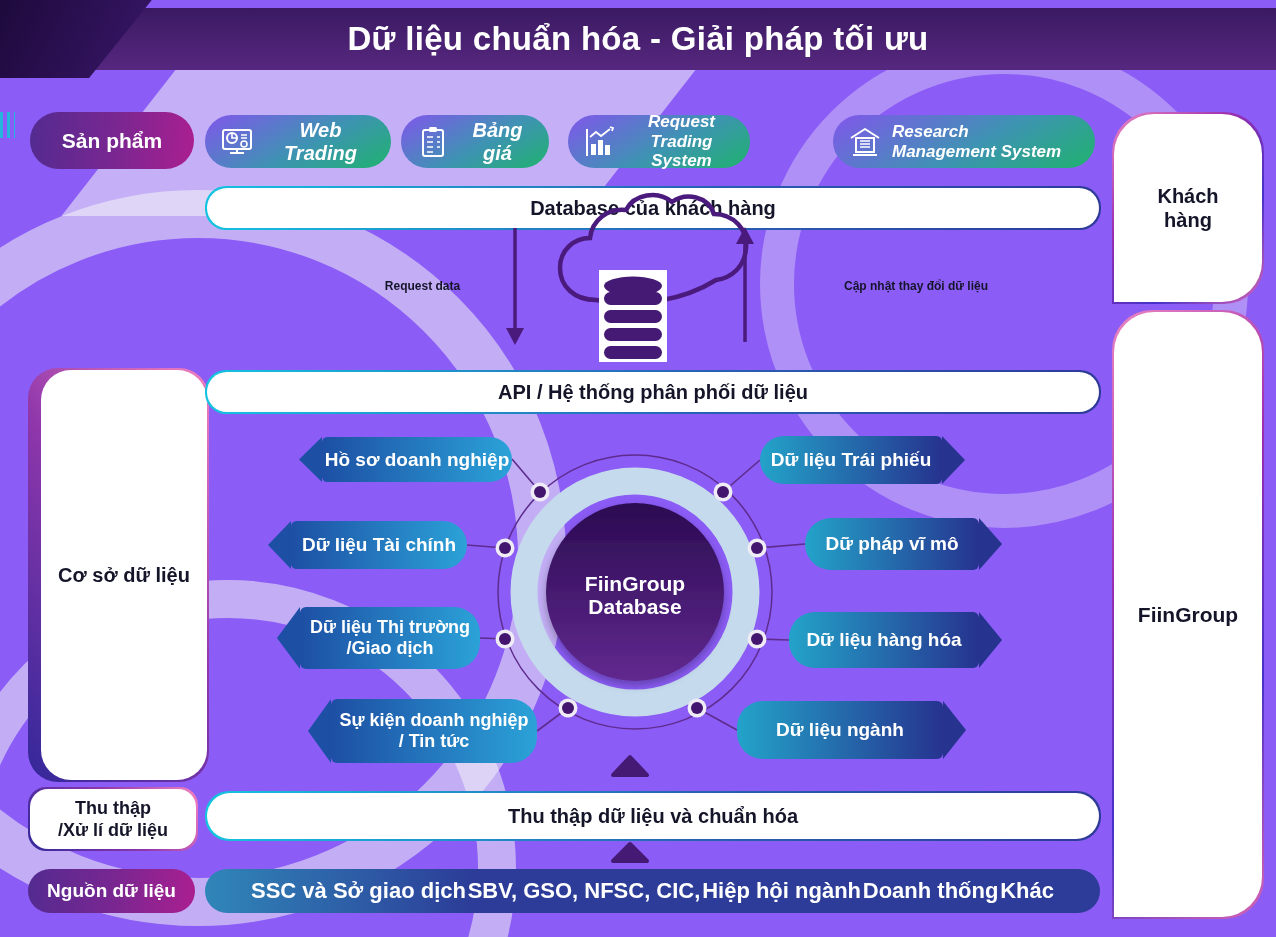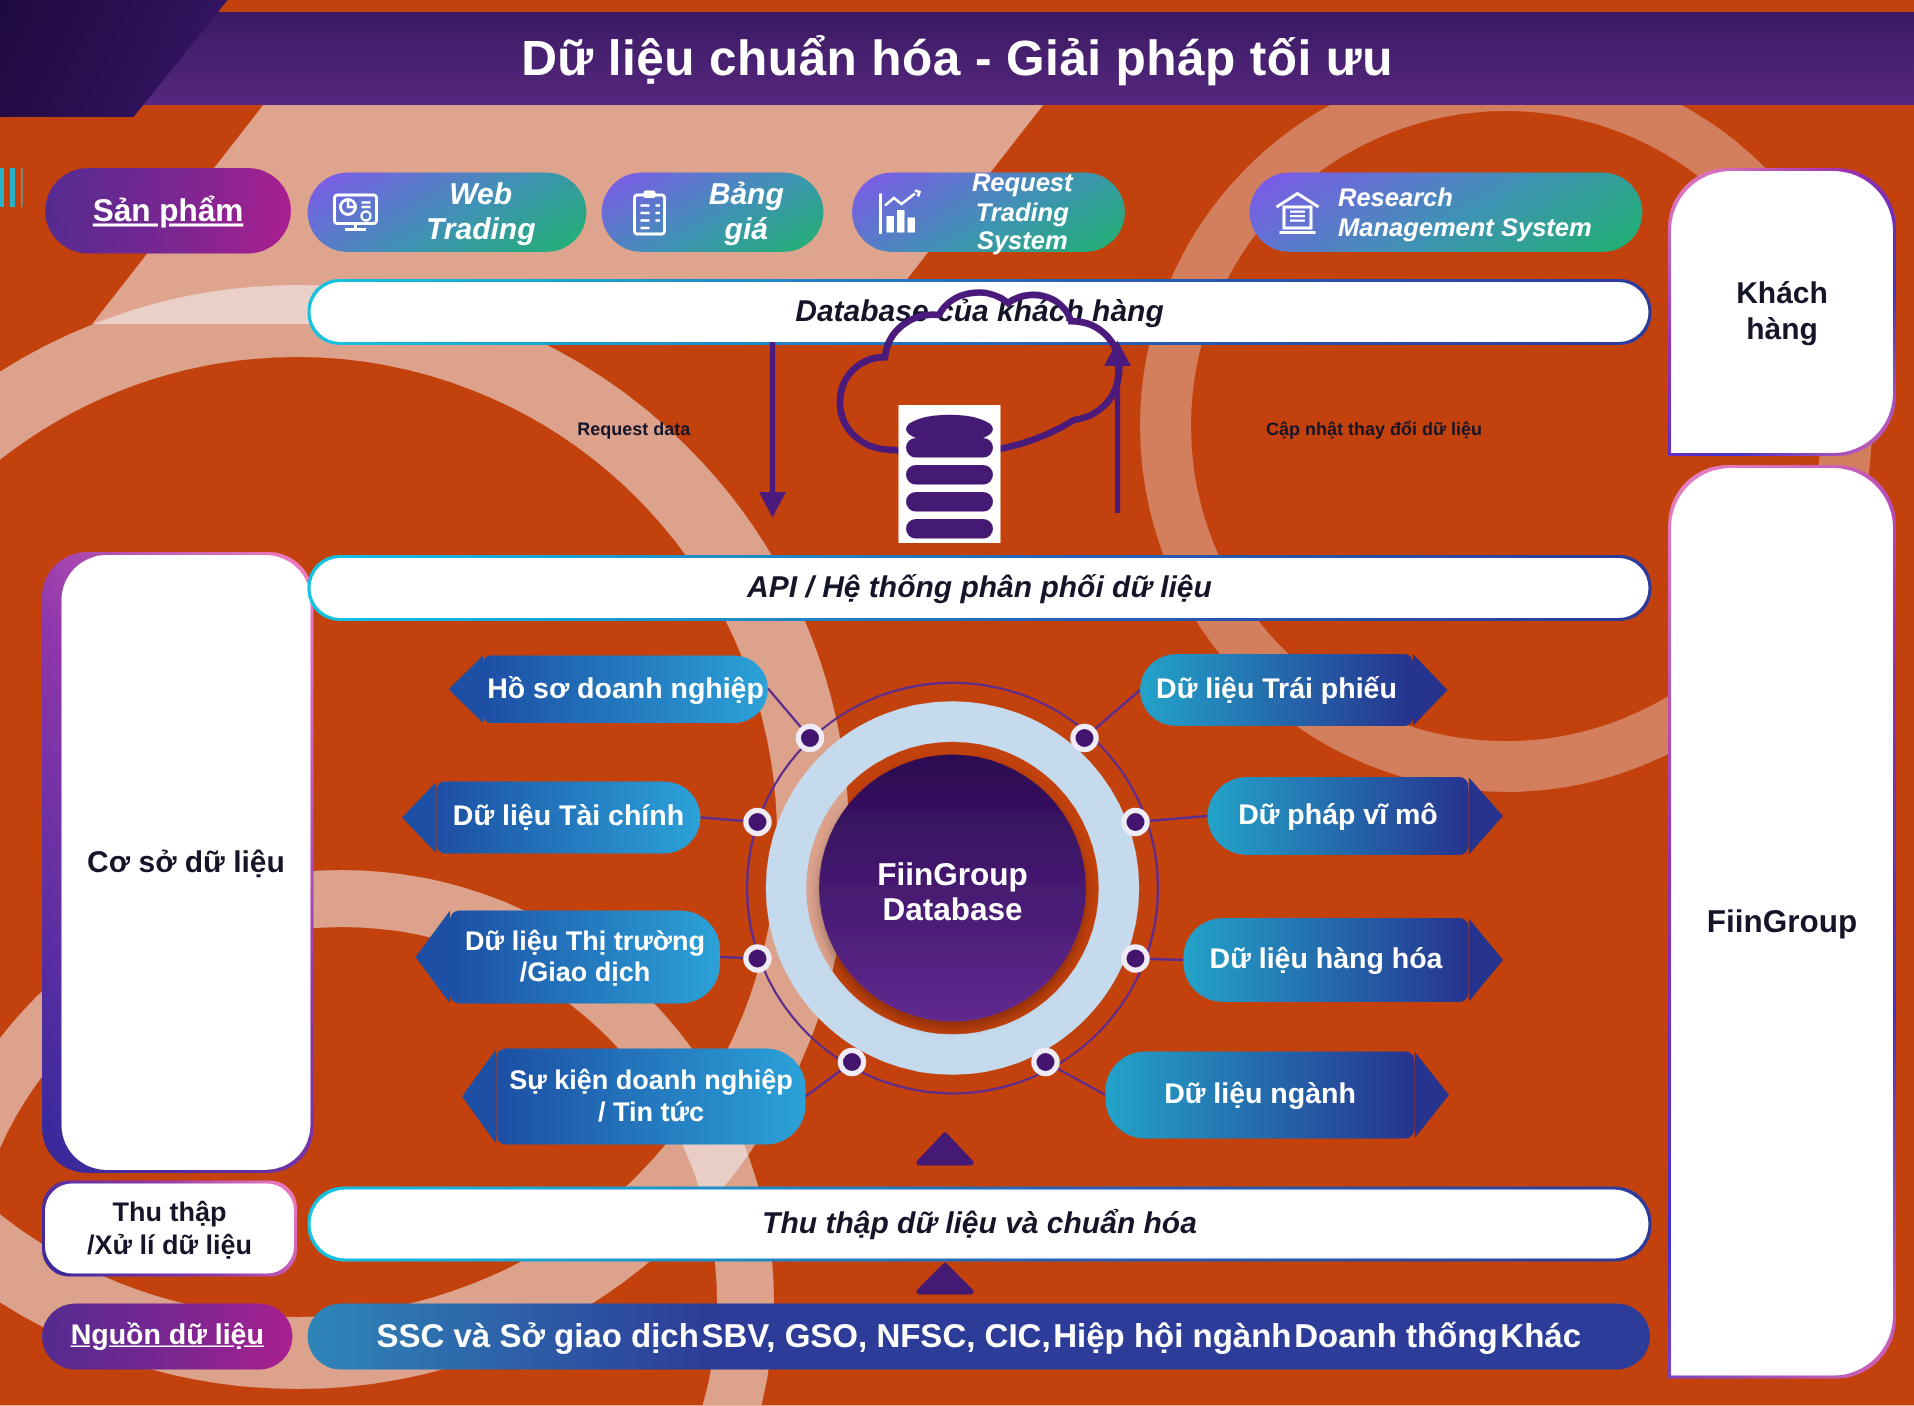--- a/index.html
+++ b/index.html
@@ -1,16 +1,16 @@
 <!DOCTYPE html>
 <html><head>
 <meta charset="utf-8">
 <style>
   html,body{margin:0;padding:0;background:#fff;}
-  .stage{position:relative;width:1276px;height:937px;background:#c2410c;overflow:hidden;
+  .stage{position:relative;width:1276px;height:937px;background:#8b5cf6;overflow:hidden;
          font-family:"Liberation Sans",sans-serif;font-weight:bold;}
 
   
   .bgc{position:absolute;border:48px solid #f3f2f6;border-radius:50%;opacity:.55;}
   #bg1{left:-170px;top:190px;width:640px;height:640px;}
   #bg2{left:-60px;top:580px;width:500px;height:500px;border-width:38px;}
   #bg3{left:760px;top:40px;width:420px;height:420px;border-width:34px;opacity:.35;}
   .streak{position:absolute;left:120px;top:66px;width:520px;height:150px;background:#f6f5f8;
           transform:skewX(-38deg);opacity:.55;}
   .hash{position:absolute;left:0;top:112px;width:15px;height:26px;opacity:.9;
@@ -20,42 +20,42 @@
   .header-band{position:absolute;left:0;top:8px;width:1276px;height:62px;
                background:linear-gradient(180deg,#3b1a62 0%,#56277f 100%);}
   .header-ribbon{position:absolute;left:0;top:0;width:330px;height:78px;
                  background:linear-gradient(115deg,#1e0a3c 0%,#3d1870 60%,#4a2080 100%);
                  clip-path:polygon(0 0,46% 0,27% 100%,0 100%);}
   .title{position:absolute;left:0;top:8px;width:1276px;height:62px;line-height:62px;
          text-align:center;color:#fff;font-size:33px;letter-spacing:.3px;}
 
   
   .pill{position:absolute;border-radius:30px;display:flex;align-items:center;justify-content:center;
-        color:#fff;text-decoration:underline;}
+        color:#fff;}
   #pill-sanpham{left:30px;top:112px;width:164px;height:57px;font-size:21px;
         background:linear-gradient(95deg,#532b90 0%,#7c2691 55%,#ab1f90 100%);}
   #pill-nguon{left:28px;top:869px;width:167px;height:44px;font-size:19px;
         background:linear-gradient(95deg,#532b90 0%,#7c2691 55%,#ab1f90 100%);}
 
   
   .gbox{position:absolute;padding:2px;}
   .gbox>.inner{width:100%;height:100%;background:#fff;border-radius:inherit;color:#15152a;
         display:flex;flex-direction:column;align-items:center;justify-content:center;
         text-align:center;white-space:pre-line;box-sizing:border-box;}
   .lrail{background:linear-gradient(55deg,#32289a 0%,#8f37ab 55%,#f480c0 100%);}
   #box-syns{left:28px;top:180px;width:166px;height:174px;border-radius:26px;font-size:20px;}
   #box-coso{left:28px;top:368px;width:166px;height:410px;border-radius:30px;font-size:20px;padding-left:13px;}
   #box-thuthap{left:28px;top:787px;width:166px;height:60px;border-radius:18px;font-size:18px;line-height:1.25;}
   .rrail{background:linear-gradient(135deg,#ec85c2 0%,#9c2fae 35%,#4531c8 68%,#d863b2 100%);}
   #box-khach{left:1112px;top:112px;width:148px;height:188px;border-radius:40px 40px 40px 0;font-size:20px;line-height:1.2;}
   #box-fiin{left:1112px;top:310px;width:148px;height:605px;border-radius:40px 40px 40px 0;font-size:21px;}
 
   
   .fbar{background:linear-gradient(90deg,#14c3e0 0%,#2762b4 55%,#2e3a99 100%);}
-  .fbar>.inner{font-size:20px;font-style:italic;}
+  .fbar>.inner{font-size:20px;}
   #bar-customer{left:205px;top:186px;width:892px;height:40px;border-radius:21px;}
   #bar-api{left:205px;top:370px;width:892px;height:40px;border-radius:21px;}
   #bar-collect{left:205px;top:791px;width:892px;height:46px;border-radius:24px;}
 
   
   .pbadge{position:absolute;border-radius:27px;display:flex;align-items:center;gap:9px;
           padding:0 14px;box-sizing:border-box;color:#fff;
           background:linear-gradient(150deg,#8156ec 0%,#3e93b3 55%,#1fb26e 100%);font-style:italic;}
   .pbadge .txt{flex:1;text-align:center;white-space:pre-line;line-height:1.15;}
   #p1{left:205px;top:115px;width:186px;height:53px;font-size:20px;}

